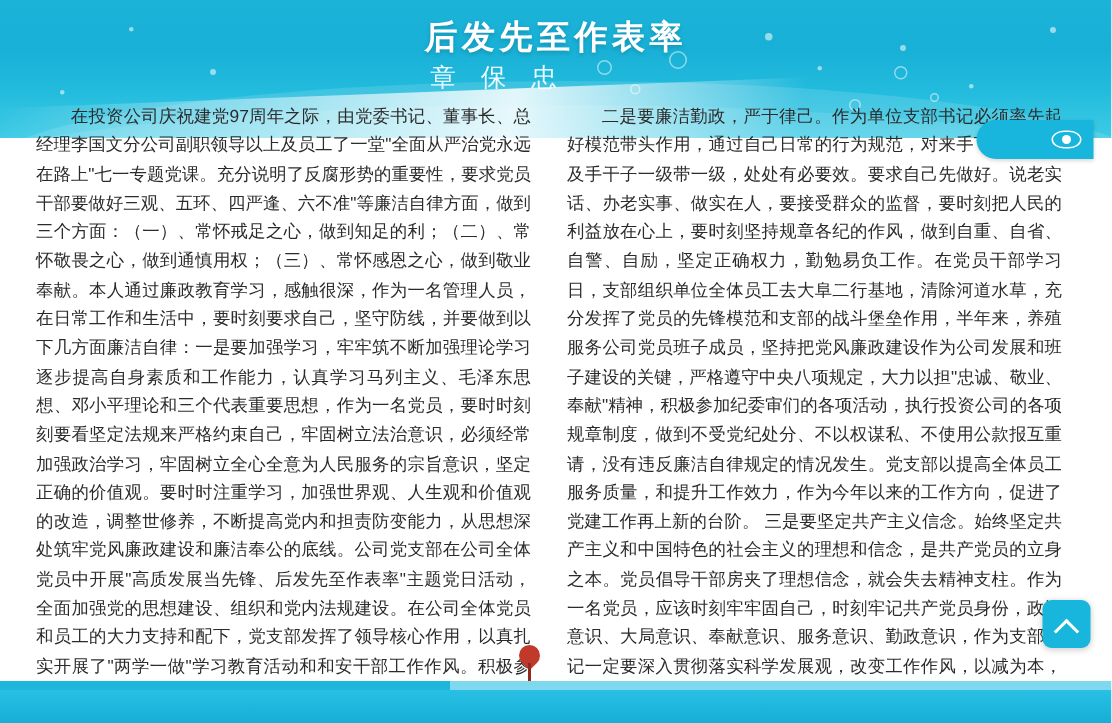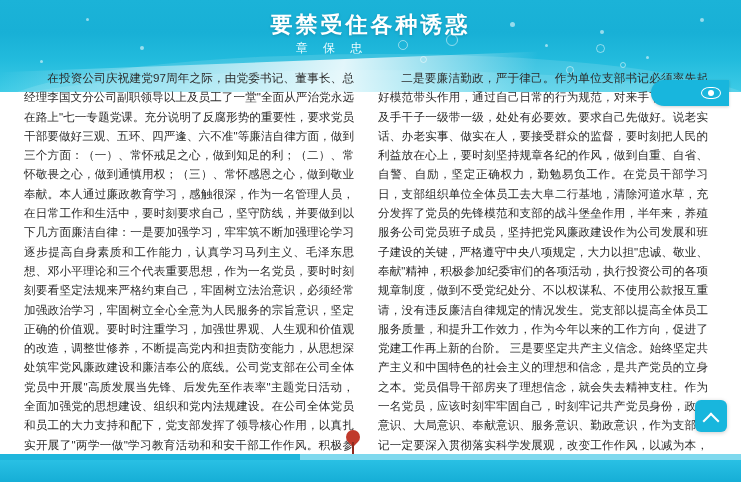--- a/index.html
+++ b/index.html
@@ -46,21 +46,21 @@
     font-weight: bold;
     letter-spacing: 3px;
     text-shadow: 0 1px 3px rgba(0,0,0,0.18);
   }
   .header .subtitle {
     position: absolute;
     left: 0; top: 40px;
     width: 664px;
     text-align: center;
     color: #eafbff;
-    font-size: 12px;
+    font-size: 17px;
     letter-spacing: 6px;
   }
 
   
   .dot {
     position: absolute;
     border-radius: 50%;
     background: rgba(255,255,255,0.55);
   }
   .ring {
@@ -205,21 +205,21 @@
   <div class="dot" style="left:86px; top:18px; width:3px; height:3px;"></div>
   <div class="dot" style="left:140px; top:46px; width:4px; height:4px;"></div>
   <div class="dot" style="left:40px; top:60px; width:3px; height:3px;"></div>
   <div class="ring" style="left:398px; top:40px; width:10px; height:10px;"></div>
   <div class="ring" style="left:420px; top:56px; width:7px; height:7px;"></div>
   <div class="ring" style="left:446px; top:34px; width:12px; height:12px;"></div>
   <div class="ring" style="left:596px; top:44px; width:9px; height:9px;"></div>
   <div class="ring" style="left:620px; top:62px; width:6px; height:6px;"></div>
   <div class="ring" style="left:566px; top:66px; width:8px; height:8px;"></div>
 
-  <div class="title">要禁受住各种诱惑</div>
+  <div class="title">后发先至作表率</div>
   <div class="subtitle">章 保 忠</div>
 </div>
 
 <div class="streak"></div>
 
 <div class="article">
   <div class="col">
     <p>在投资公司庆祝建党97周年之际，由党委书记、董事长、总经理李国文分公司副职领导以上及员工了一堂"全面从严治党永远在路上"七一专题党课。充分说明了反腐形势的重要性，要求党员干部要做好三观、五环、四严逢、六不准"等廉洁自律方面，做到三个方面：（一）、常怀戒足之心，做到知足的利；（二）、常怀敬畏之心，做到通慎用权；（三）、常怀感恩之心，做到敬业奉献。本人通过廉政教育学习，感触很深，作为一名管理人员，在日常工作和生活中，要时刻要求自己，坚守防线，并要做到以下几方面廉洁自律：一是要加强学习，牢牢筑不断加强理论学习逐步提高自身素质和工作能力，认真学习马列主义、毛泽东思想、邓小平理论和三个代表重要思想，作为一名党员，要时时刻刻要看坚定法规来严格约束自己，牢固树立法治意识，必须经常加强政治学习，牢固树立全心全意为人民服务的宗旨意识，坚定正确的价值观。要时时注重学习，加强世界观、人生观和价值观的改造，调整世修养，不断提高党内和担责防变能力，从思想深处筑牢党风廉政建设和廉洁奉公的底线。公司党支部在公司全体党员中开展"高质发展当先锋、后发先至作表率"主题党日活动，全面加强党的思想建设、组织和党内法规建设。在公司全体党员和员工的大力支持和配下，党支部发挥了领导核心作用，以真扎实开展了"两学一做"学习教育活动和和安干部工作作风。积极参加十九大精神培训班，认真组织学习《连云港市深化机关作风建设八条条令》，全面掌握落实工作目标落分规定，积极带领广大党员干部、结合公司实际加大效果力度，提升服务质量、全面提高党员和干部队伍素质，推进各项工作措施的落实，积极参加公司党员干部各类学习教育活动，观看党内专题教育片和警示教育。</p>
   </div>
   <div class="col">

